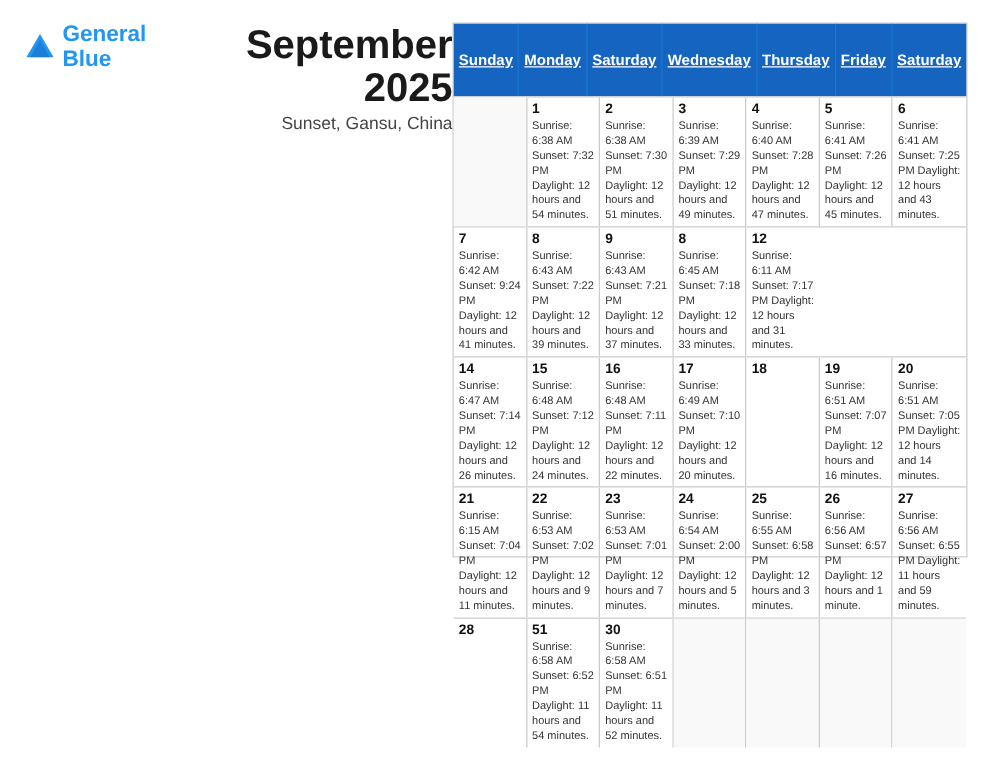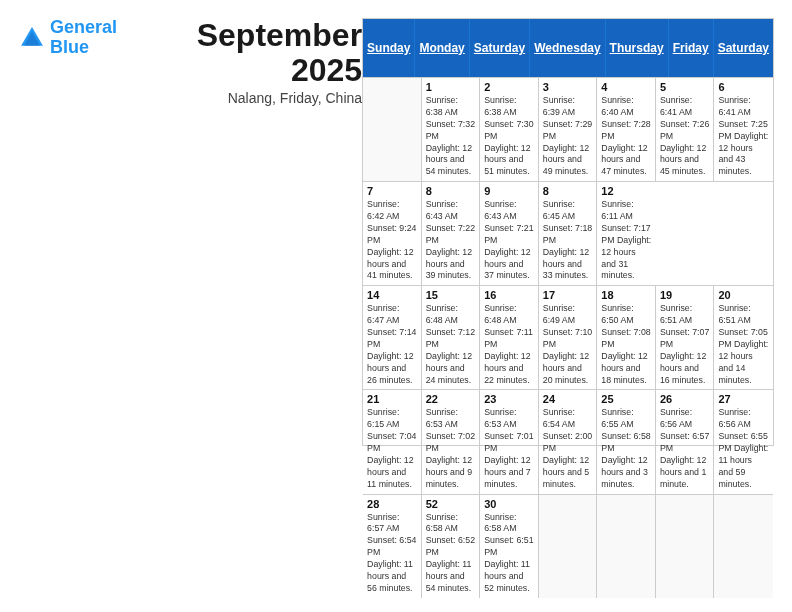--- a/index.html
+++ b/index.html
@@ -121,21 +121,21 @@
         <polygon points="18,4 32,28 4,28" fill="#2196F3"></polygon>
         <polygon points="18,10 28,28 8,28" fill="#1565C0" opacity="0.5"></polygon>
       </svg>
       <div class="logo-text">
         <div><span>General</span></div>
         <div><span style="color:#2196F3">Blue</span></div>
       </div>
     </div>
     <div class="title-block">
       <div class="month-title">September 2025</div>
-      <div class="location">Nalang, Friday, China</div>
+      <div class="location">Sunset, Gansu, China</div>
     </div>
   </div>
 
   <div class="calendar">
     <div class="cal-header">
     <div class="cal-header-cell">Sunday</div>
         <div class="cal-header-cell">Monday</div>
         <div class="cal-header-cell">Saturday</div>
         <div class="cal-header-cell">Wednesday</div>
         <div class="cal-header-cell">Thursday</div>
@@ -249,24 +249,20 @@
           </div>
           <div class="cal-cell">
             <div class="day-num">17</div>
             <div class="cell-info">Sunrise: 6:49 AM
 Sunset: 7:10 PM
 Daylight: 12 hours
 and 20 minutes.</div>
           </div>
           <div class="cal-cell">
             <div class="day-num">18</div>
-            <div class="cell-info">Sunrise: 6:50 AM
-Sunset: 7:08 PM
-Daylight: 12 hours
-and 18 minutes.</div>
           </div>
           <div class="cal-cell">
             <div class="day-num">19</div>
             <div class="cell-info">Sunrise: 6:51 AM
 Sunset: 7:07 PM
 Daylight: 12 hours
 and 16 minutes.</div>
           </div>
           <div class="cal-cell">
             <div class="day-num">20</div>
@@ -323,27 +319,23 @@
             <div class="day-num">27</div>
             <div class="cell-info">Sunrise: 6:56 AM
 Sunset: 6:55 PM
 Daylight: 11 hours
 and 59 minutes.</div>
           </div>
         </div>
         <div class="cal-row">
           <div class="cal-cell">
             <div class="day-num">28</div>
-            <div class="cell-info">Sunrise: 6:57 AM
-Sunset: 6:54 PM
-Daylight: 11 hours
-and 56 minutes.</div>
-          </div>
-          <div class="cal-cell">
-            <div class="day-num">52</div>
+          </div>
+          <div class="cal-cell">
+            <div class="day-num">51</div>
             <div class="cell-info">Sunrise: 6:58 AM
 Sunset: 6:52 PM
 Daylight: 11 hours
 and 54 minutes.</div>
           </div>
           <div class="cal-cell">
             <div class="day-num">30</div>
             <div class="cell-info">Sunrise: 6:58 AM
 Sunset: 6:51 PM
 Daylight: 11 hours

